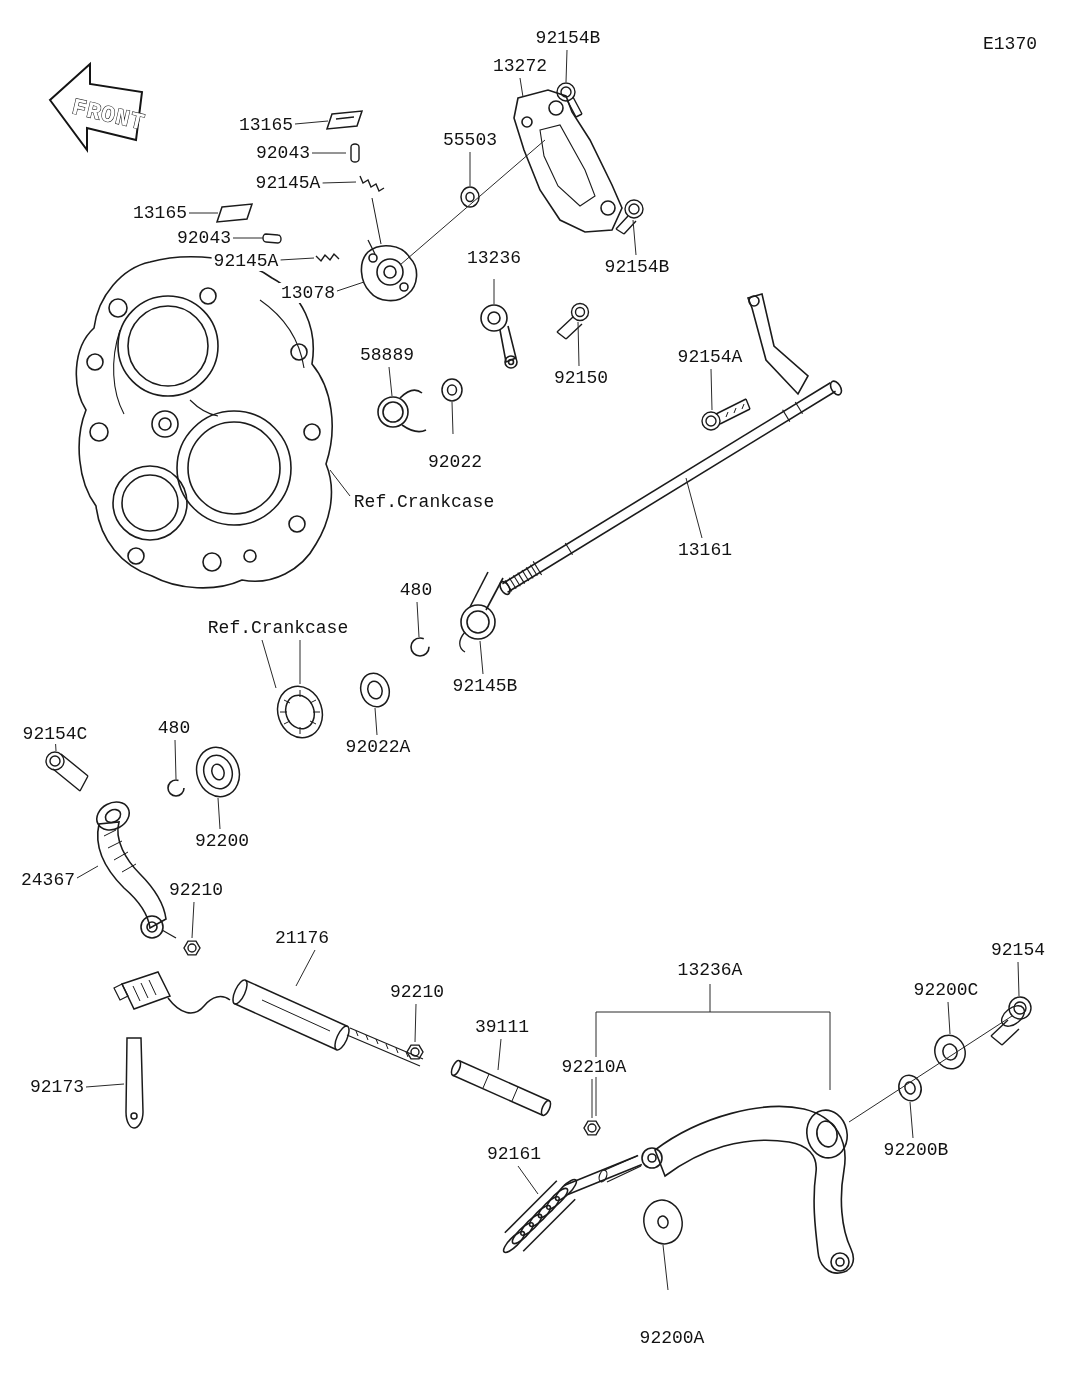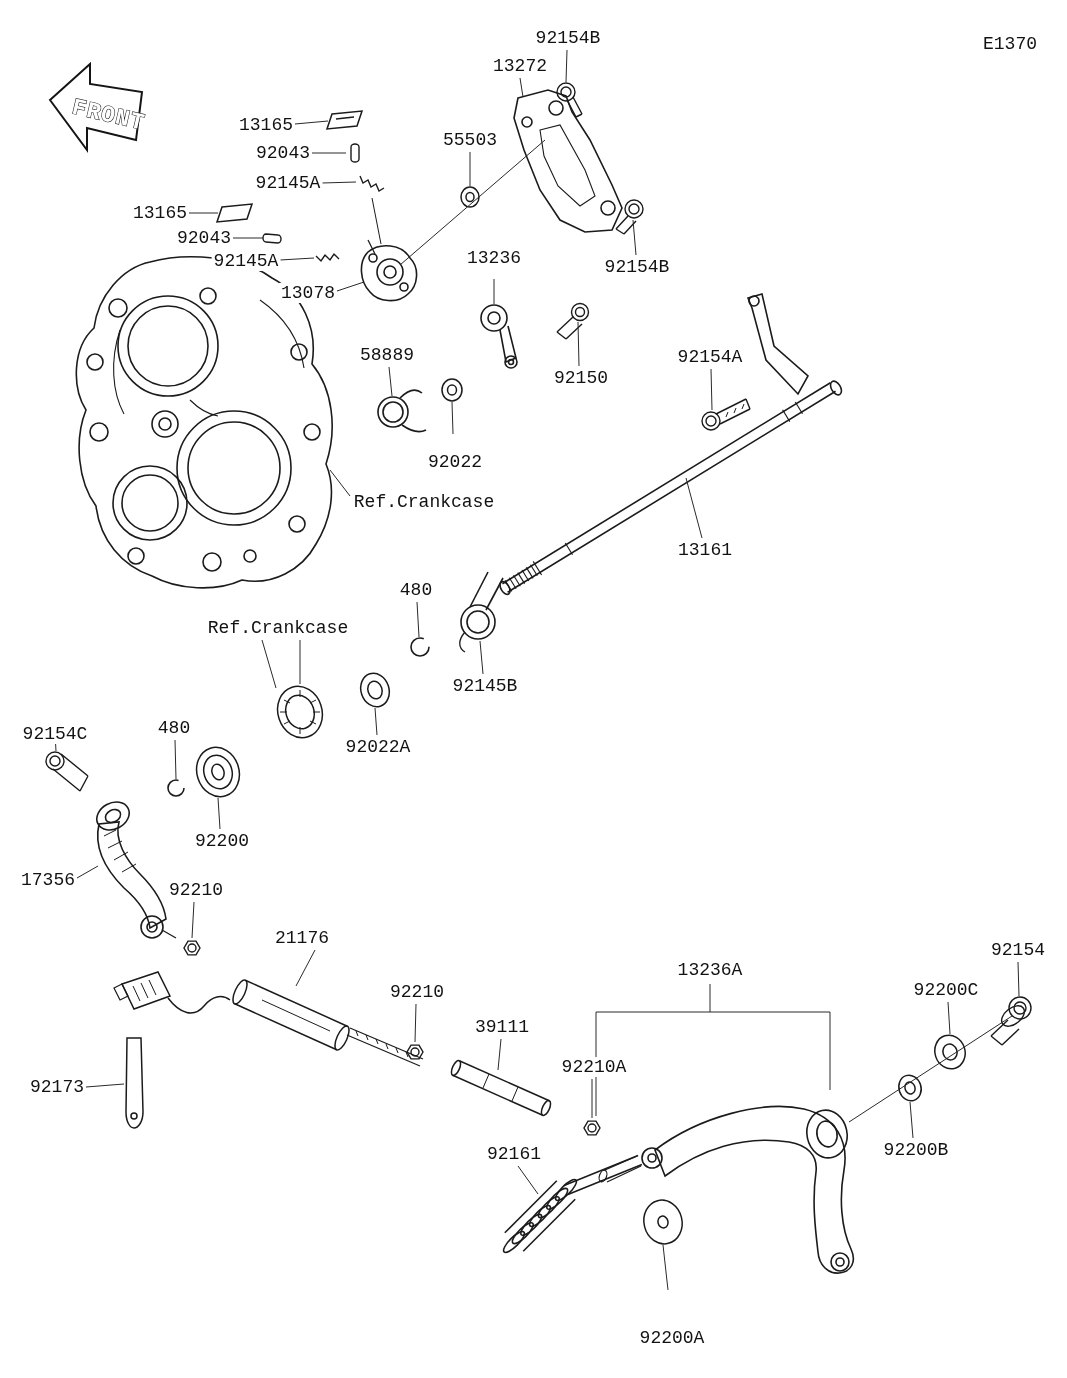--- a/index.html
+++ b/index.html
@@ -370,21 +370,21 @@
       <div class="part-label" style="left: 455px; top: 462px;">92022</div>
       <div class="part-label" style="left: 424px; top: 502px;">Ref.Crankcase</div>
       <div class="part-label" style="left: 705px; top: 550px;">13161</div>
       <div class="part-label" style="left: 416px; top: 590px;">480</div>
       <div class="part-label" style="left: 278px; top: 628px;">Ref.Crankcase</div>
       <div class="part-label" style="left: 485px; top: 686px;">92145B</div>
       <div class="part-label" style="left: 378px; top: 747px;">92022A</div>
       <div class="part-label" style="left: 55px; top: 722px; margin-top: 12px;">92154C</div>
       <div class="part-label" style="left: 174px; top: 728px;">480</div>
       <div class="part-label" style="left: 222px; top: 841px;">92200</div>
-      <div class="part-label" style="left: 48px; top: 880px;">17356</div>
+      <div class="part-label" style="left: 48px; top: 880px;">24367</div>
       <div class="part-label" style="left: 196px; top: 890px;">92210</div>
       <div class="part-label" style="left: 302px; top: 938px;">21176</div>
       <div class="part-label" style="left: 1018px; top: 950px;">92154</div>
       <div class="part-label" style="left: 710px; top: 970px;">13236A</div>
       <div class="part-label" style="left: 946px; top: 990px;">92200C</div>
       <div class="part-label" style="left: 417px; top: 992px;">92210</div>
       <div class="part-label" style="left: 502px; top: 1027px;">39111</div>
       <div class="part-label" style="left: 594px; top: 1067px;">92210A</div>
       <div class="part-label" style="left: 57px; top: 1087px;">92173</div>
       <div class="part-label" style="left: 514px; top: 1154px;">92161</div>

